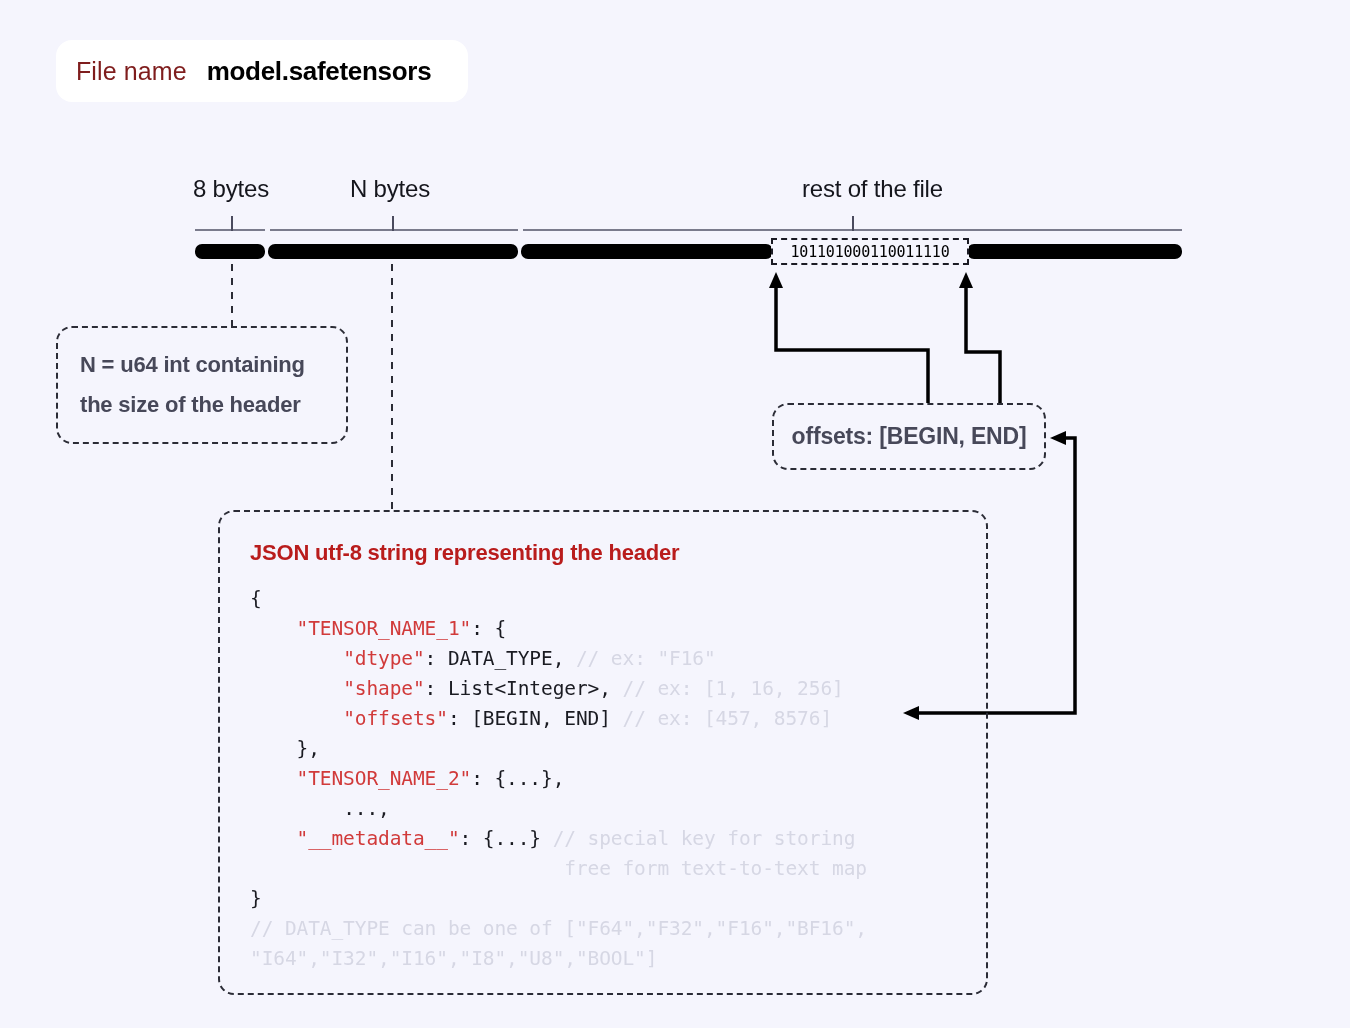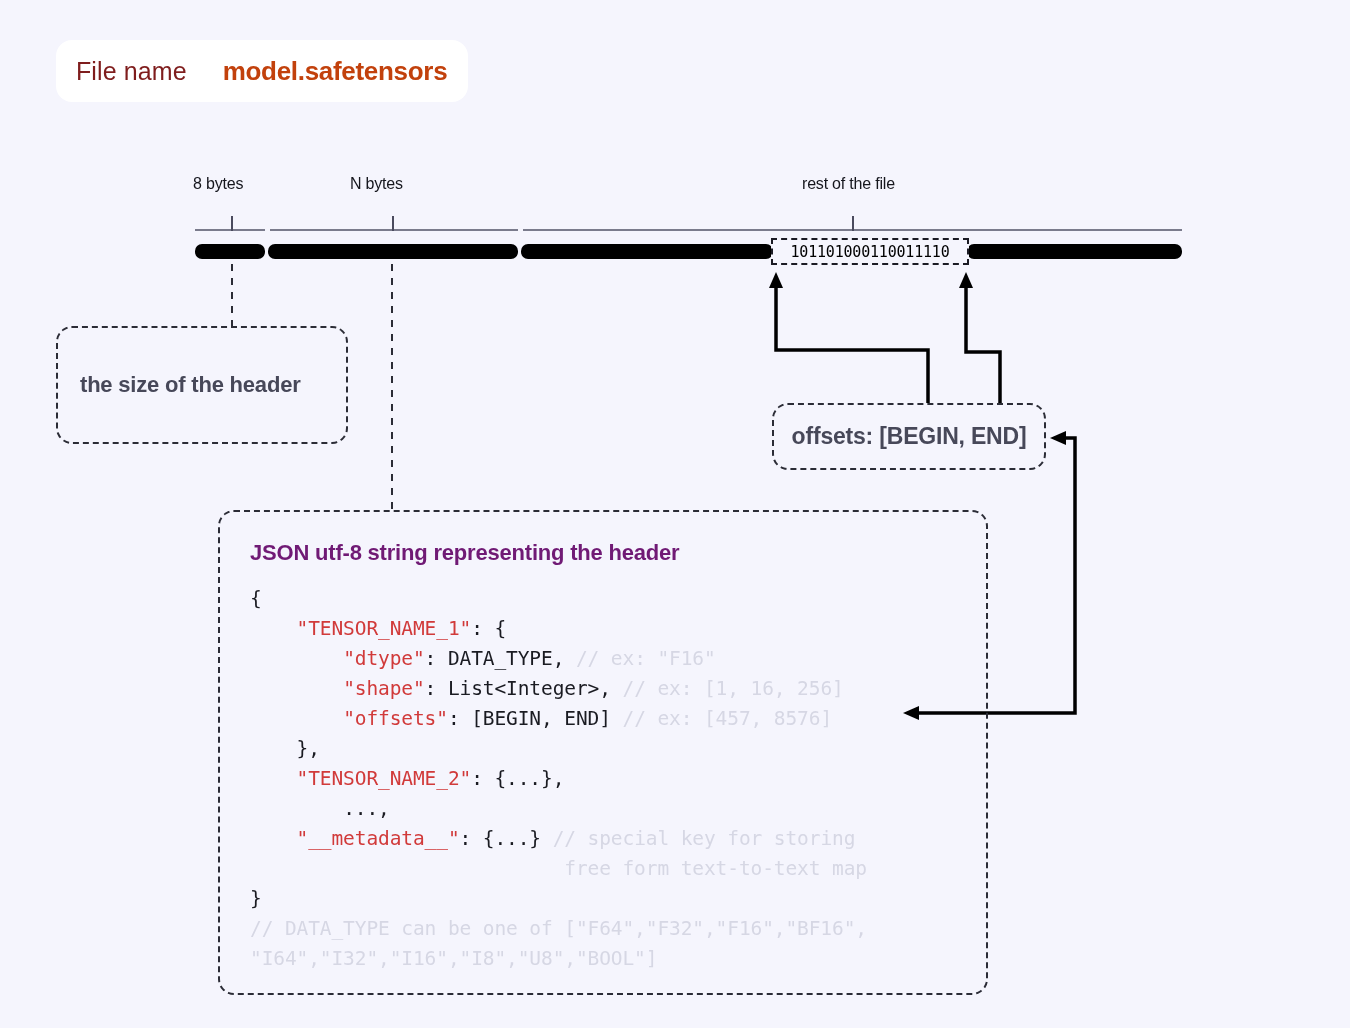--- a/index.html
+++ b/index.html
@@ -31,29 +31,29 @@
     box-sizing: border-box;
   }
   #filename-label {
     font-size: 25px;
     color: #7f1d1d;
     letter-spacing: 0.1px;
   }
   #filename-value {
     font-size: 26px;
     font-weight: bold;
-    color: #c2410c;
-    margin-left: 36px;
+    color: #000000;
+    margin-left: 20px;
     letter-spacing: -0.3px;
   }
 
   
   .seg-label {
     position: absolute;
-    font-size: 16px;
+    font-size: 24px;
     color: #15161d;
     white-space: nowrap;
     letter-spacing: -0.2px;
   }
   .seg-rule {
     position: absolute;
     height: 2px;
     background: #7a7b8c;
     top: 229px;
   }
@@ -138,21 +138,21 @@
   #callout-json {
     left: 218px;
     top: 510px;
     width: 770px;
     height: 485px;
     padding: 28px 30px 0 30px;
   }
   #json-heading {
     font-size: 22px;
     font-weight: bold;
-    color: #701a75;
+    color: #b91c1c;
     letter-spacing: -0.2px;
     margin-bottom: 18px;
   }
   #json-code {
     font-family: "DejaVu Sans Mono", monospace;
     font-size: 19.5px;
     line-height: 30px;
     color: #1a1b22;
     white-space: pre;
     letter-spacing: -0.1px;
@@ -210,20 +210,21 @@
 
   <path d="M1000,403 L1000,352 L966,352 L966,280" stroke="#000000" stroke-width="3.5" fill="none"></path>
   <path d="M966,272 L959,288 L973,288 Z" fill="#000000"></path>
 
   <path d="M911,713 L1075,713 L1075,438 L1058,438" stroke="#000000" stroke-width="3.5" fill="none"></path>
   <path d="M903,713 L919,706 L919,720 Z" fill="#000000"></path>
   <path d="M1050,438 L1066,431 L1066,445 Z" fill="#000000"></path>
 </svg>
 
 <div class="callout" id="callout-n">
+  <div class="line">N = u64 int containing</div>
   <div class="line">the size of the header</div>
 </div>
 
 <div class="callout" id="callout-offsets">
   <span id="callout-offsets-text">offsets: [BEGIN, END]</span>
 </div>
 
 <div class="callout" id="callout-json">
   <div id="json-heading">JSON utf-8 string representing the header</div>
   <div id="json-code"><div><span>{</span></div><div>    <span class="tok-key">"TENSOR_NAME_1"</span><span>: {</span></div><div>        <span class="tok-key">"dtype"</span><span>: DATA_TYPE, </span><span class="tok-cmt">// ex: "F16"</span></div><div>        <span class="tok-key">"shape"</span><span>: List&lt;Integer&gt;, </span><span class="tok-cmt">// ex: [1, 16, 256]</span></div><div>        <span class="tok-key">"offsets"</span><span>: [BEGIN, END] </span><span class="tok-cmt">// ex: [457, 8576]</span></div><div>    <span>},</span></div><div>    <span class="tok-key">"TENSOR_NAME_2"</span><span>: {...},</span></div><div>        <span>...</span><span>,</span></div><div>    <span class="tok-key">"__metadata__"</span><span>: {...} </span><span class="tok-cmt">// special key for storing</span></div><div><span class="tok-cmt">                           free form text-to-text map</span></div><div><span>}</span></div><div><span class="tok-cmt">// DATA_TYPE can be one of ["F64","F32","F16","BF16",</span></div><div><span class="tok-cmt">"I64","I32","I16","I8","U8","BOOL"]</span></div></div>

